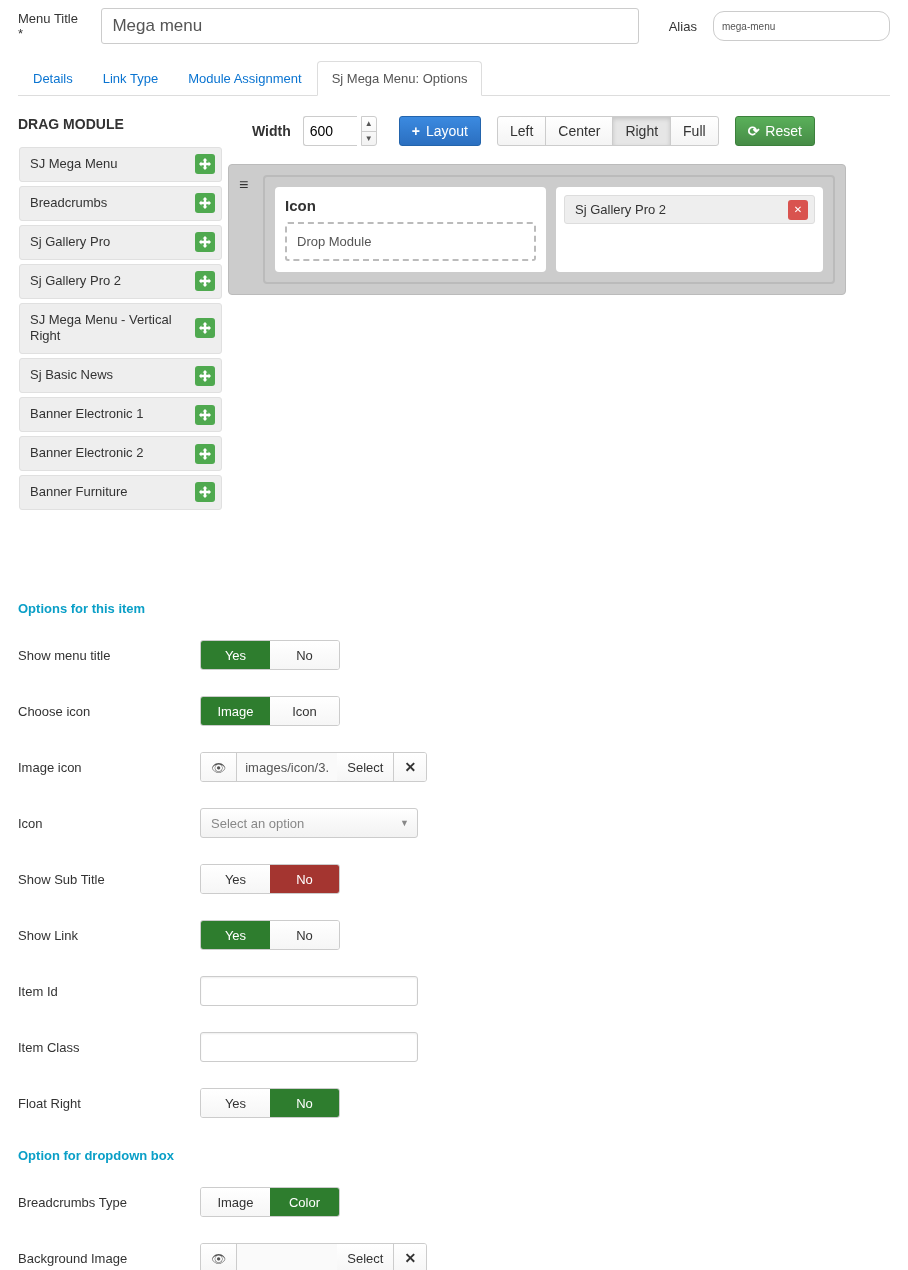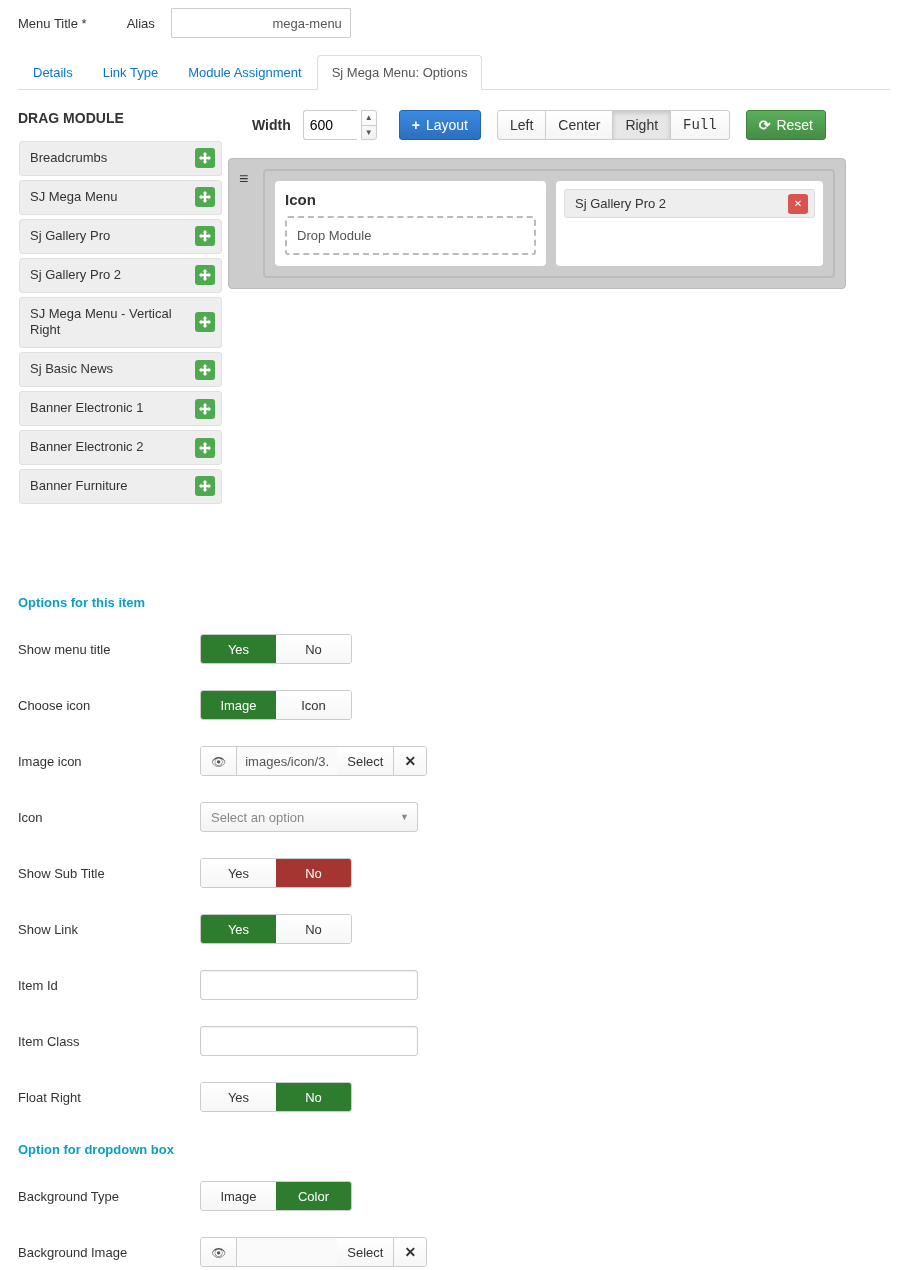--- a/index.html
+++ b/index.html
@@ -1,19 +1,19 @@
 <!DOCTYPE html>
 <html><head>
 <meta charset="utf-8">
 <style>
 * { box-sizing: border-box; margin: 0; padding: 0; }
 body { font-family: Arial, Helvetica, sans-serif; font-size: 13px; color: #333; background: #fff; padding: 4px 18px 40px; }
 .field-label { font-size: 13px; color: #333; margin-right: 10px; }
 .input-lg { font-size: 17px; color: #555; padding: 6px 10px; border: 1px solid #ccc; border-radius: 3px; width: 547px; height: 36px; }
-.input-sm { font-size: 13px; color: #555; padding: 4px 8px; border: 1px solid #ccc; border-radius: 1px; height: 30px; text-align: right; }
+.input-sm { font-size: 10px; color: #555; padding: 4px 8px; border: 1px solid #ccc; border-radius: 11px; height: 30px; }
 .top-row { display: flex; align-items: center; gap: 6px; margin-top: 4px; margin-bottom: 16px; }
 .tabs { border-bottom: 1px solid #ddd; display: flex; gap: 0; margin-bottom: 20px; }
 .tab { padding: 9px 14px; color: #0a74d1; font-size: 13px; cursor: pointer; border: 1px solid transparent; border-bottom: none; border-radius: 4px 4px 0 0; position: relative; top: 1px; }
 .tab.active { color: #555; border-color: #ddd; background: #fff; border-bottom: 1px solid #fff; }
 .main-flex { display: flex; gap: 5px; }
 .drag-panel { width: 205px; flex: none; }
 .drag-title { font-weight: bold; font-size: 14px; color: #333; margin-bottom: 14px; }
 .module-list { height: 400px; overflow-y: scroll; border: 1px solid transparent; display: flex; flex-direction: column; gap: 4px; }
 .module-item { background: #eee; border: 1px solid #e0e0e0; border-radius: 3px; padding: 8px 42px 8px 10px; font-size: 13px; color: #333; position: relative; line-height: 1.3; }
 .drag-handle { position: absolute; right: 6px; top: 50%; transform: translateY(-50%); width: 20px; height: 20px; background: #4fa94f; border-radius: 3px; display: flex; align-items: center; justify-content: center; color: #fff; font-size: 12px; }
@@ -26,34 +26,34 @@
 .num-input { width: 54px; height: 30px; border: 1px solid #ccc; border-radius: 3px; padding: 2px 6px; font-size: 14px; border-right: none; border-radius: 3px 0 0 3px; }
 .num-spin { width: 16px; height: 30px; border: 1px solid #ccc; background: linear-gradient(#fff,#f2f2f2); display: flex; flex-direction: column; font-size: 8px; border-radius: 0 3px 3px 0; }
 .num-spin span { flex:1; display: flex; align-items: center; justify-content: center; border-bottom: 1px solid #ccc; cursor: pointer; color:#555;}
 .num-spin span:last-child { border-bottom: none; }
 .btn { padding: 6px 12px; font-size: 14px; border: 1px solid #ccc; background: linear-gradient(#fff,#f4f4f4); border-radius: 3px; cursor: pointer; color: #333; height: 30px; display: inline-flex; align-items: center; gap: 6px; }
 .btn-primary { background: #2f7cd0; background: linear-gradient(#3b8ae0,#2b6fc0); border-color: #2364ac; color: #fff; }
 .btn-success { background: #50a050; background: linear-gradient(#5ab05a,#468c46); border-color: #3c803c; color: #fff; }
 .btn-group { display: flex; justify-content: space-between; }
 .btn-group .btn { border-radius: 0; margin-left: -1px; }
 .btn-group .btn:first-child { border-radius: 3px 0 0 3px; margin-left: 0; }
-.btn-group .btn:last-child { border-radius: 0 3px 3px 0; font-family: Liberation Mono, monospace; }
+.btn-group .btn:last-child { border-radius: 0 3px 3px 0; }
 .btn-group .btn.active { background: #e6e6e6; box-shadow: inset 0 2px 4px rgba(0,0,0,.15); }
 .layout-area { background: #ccc; border: 1px solid #bbb; border-radius: 4px; padding: 10px; display: flex; gap: 10px; align-items: flex-start; }
 .menu-handle { width: 14px; color: #333; font-size: 16px; line-height: 1; padding-top: 2px; cursor: move; }
 .layout-row { flex: 1; background: #ccc; border: 2px solid #bbb; border-radius: 4px; padding: 10px; display: flex; gap: 10px; }
 .layout-col { flex: 1; background: #fff; border-radius: 4px; padding: 10px; min-height: 85px; position: relative; }
 .col-title { font-weight: bold; font-size: 15px; margin-bottom: 8px; }
 .drop-area { border: 2px dashed #bbb; border-radius: 3px; padding: 10px; color: #555; font-size: 13px; }
 .dropped-item { background: #eee; border: 1px solid #ddd; border-radius: 3px; padding: 6px 34px 6px 10px; font-size: 13px; color: #333; position: relative; }
 .remove-btn { position: absolute; right: 6px; top: 50%; transform: translateY(-50%); width: 20px; height: 20px; background: #d9534f; border-radius: 3px; display: flex; align-items: center; justify-content: center; color: #fff; font-size: 10px; cursor: pointer; }
 .section-head { color: #0a9fc7; font-weight: bold; font-size: 13px; margin: 55px 0 24px; }
 .opt-row { display: flex; align-items: center; margin-bottom: 26px; }
 .opt-label { width: 182px; font-size: 13px; color: #333; }
-.toggle { display: flex; border: 1px solid #ccc; border-radius: 3px; overflow: hidden; width: 152px; height: 30px; }
+.toggle { display: flex; border: 1px solid #ccc; border-radius: 3px; overflow: hidden; width: 140px; height: 30px; }
 .toggle .tg { flex: 1; display: flex; align-items: center; justify-content: center; font-size: 13px; background: linear-gradient(#fff,#f6f6f6); color: #333; cursor: pointer; }
 .toggle .tg.active-green { background: #2e7d2e; color: #fff; }
 .toggle .tg.active-red { background: #a43530; color: #fff; }
 .file-group { display: flex; border: 1px solid #ccc; border-radius: 3px; overflow: hidden; height: 30px; }
 .file-group .seg { display: flex; align-items: center; justify-content: center; padding: 0 10px; border-right: 1px solid #ccc; background: linear-gradient(#fff,#f6f6f6); font-size: 13px; color: #333; cursor: pointer; }
 .file-group .seg:last-child { border-right: none; }
 .file-group .seg.path { width: 100px; background: #fafafa; color: #555; font-family: inherit; border: none; outline: none; padding: 0 8px; cursor: text; }
 .dropdown { width: 218px; height: 30px; border: 1px solid #ccc; border-radius: 3px; background: linear-gradient(#fff,#f2f2f2); display: flex; align-items: center; padding: 0 28px 0 10px; color: #888; position: relative; font-size: 13px; cursor: pointer; }
 .dropdown::after { content: "▼"; position: absolute; right: 8px; color: #888; font-size: 9px; }
 .txt-input { width: 218px; height: 30px; border: 1px solid #ccc; border-radius: 3px; padding: 0 8px; font-size: 13px; box-shadow: inset 0 1px 2px rgba(0,0,0,.07); }
@@ -61,42 +61,43 @@
 .x-icon::before { content: "✕"; font-size: 14px; color: #333; font-weight: bold; }
 .move-icon svg { width: 12px; height: 12px; fill: #fff; }
 .reset-icon::before { content: "⟳"; font-weight: bold; }
 .plus-icon::before { content: "+"; font-weight: bold; }
 </style>
 </head>
 <body>
 
 <div class="top-row">
   <span class="field-label">Menu Title *</span>
+  <input class="input-lg" value="Mega menu" style="">
   <span style="width:18px"></span>
   <span class="field-label">Alias</span>
   <input class="input-sm" style="width: 180px;" value="mega-menu">
 </div>
 
 <div class="tabs">
   <div class="tab">Details</div>
   <div class="tab">Link Type</div>
   <div class="tab">Module Assignment</div>
   <div class="tab active">Sj Mega Menu: Options</div>
 </div>
 
 <div class="main-flex">
   <div class="drag-panel">
     <div class="drag-title">DRAG MODULE</div>
     <div class="module-list">
+      <div class="module-item"><span>SJ Mega Menu</span><span class="drag-handle move-icon">
+            <svg viewBox="0 0 10 10">
+              <path d="M5 0l2 2H6v2h2V3l2 2-2 2V6H6v2h1L5 10 3 8h1V6H2v1L0 5l2-2v1h2V2H3z"></path>
+            </svg>
+          </span></div>
       <div class="module-item"><span>Breadcrumbs</span><span class="drag-handle move-icon">
-            <svg viewBox="0 0 10 10">
-              <path d="M5 0l2 2H6v2h2V3l2 2-2 2V6H6v2h1L5 10 3 8h1V6H2v1L0 5l2-2v1h2V2H3z"></path>
-            </svg>
-          </span></div>
-      <div class="module-item"><span>SJ Mega Menu</span><span class="drag-handle move-icon">
             <svg viewBox="0 0 10 10">
               <path d="M5 0l2 2H6v2h2V3l2 2-2 2V6H6v2h1L5 10 3 8h1V6H2v1L0 5l2-2v1h2V2H3z"></path>
             </svg>
           </span></div>
       <div class="module-item"><span>Sj Gallery Pro</span><span class="drag-handle move-icon">
             <svg viewBox="0 0 10 10">
               <path d="M5 0l2 2H6v2h2V3l2 2-2 2V6H6v2h1L5 10 3 8h1V6H2v1L0 5l2-2v1h2V2H3z"></path>
             </svg>
           </span></div>
       <div class="module-item"><span>Sj Gallery Pro 2</span><span class="drag-handle move-icon">
@@ -247,21 +248,21 @@
   <div class="opt-label">Float Right</div>
   <div class="toggle">
     <div class="tg">Yes</div>
     <div class="tg active-green">No</div>
   </div>
 </div>
 
 <div class="section-head" style="margin-top:30px">Option for dropdown box</div>
 
 <div class="opt-row">
-  <div class="opt-label">Background Type</div>
+  <div class="opt-label">Breadcrumbs Type</div>
   <div class="toggle">
     <div class="tg">Image</div>
     <div class="tg active-green">Color</div>
   </div>
 </div>
 
 <div class="opt-row">
   <div class="opt-label">Background Image</div>
   <div class="file-group">
     <div class="seg">

